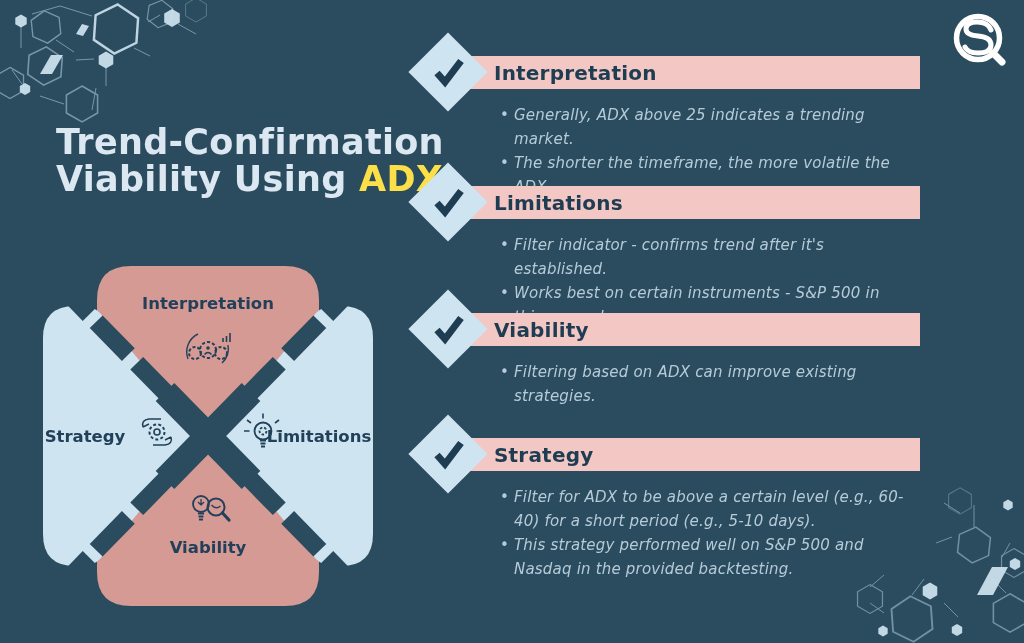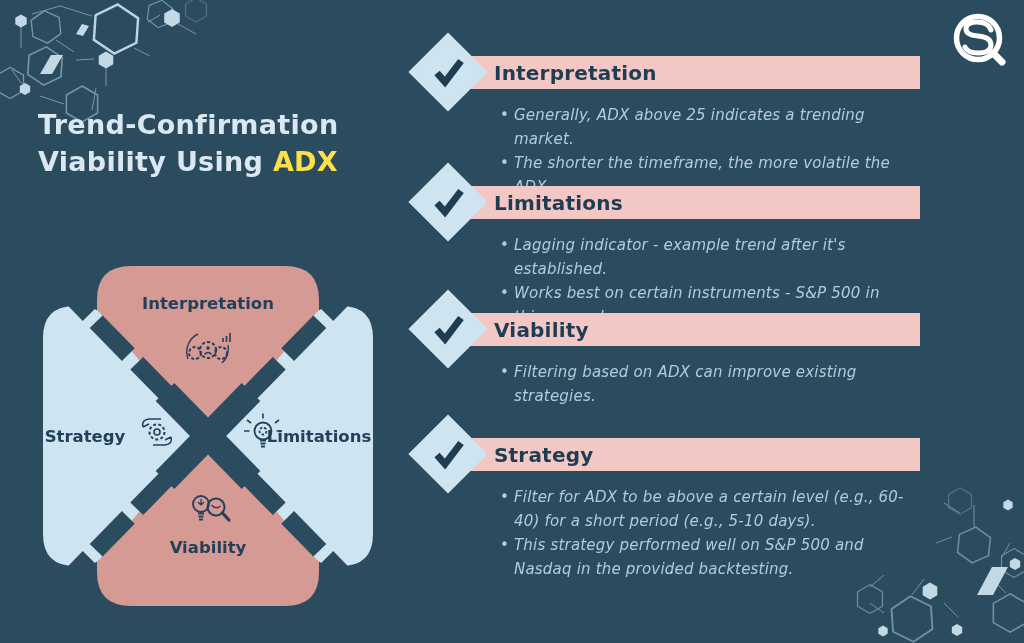--- a/index.html
+++ b/index.html
@@ -7,22 +7,22 @@
     position:relative;width:1024px;height:643px;overflow:hidden;
     background:#2b4c5f;font-family:"DejaVu Sans","Liberation Sans",sans-serif;
   }
   
   .hex-tl{position:absolute;left:0;top:0;}
   .hex-br{position:absolute;right:0;bottom:0;}
   
   .logo{position:absolute;left:946px;top:8px;width:66px;height:66px;}
   
   .title{
-    position:absolute;left:38px;top:106px;margin:0;
-    font-size:27px;line-height:37px;font-weight:700;letter-spacing:.3px;
+    position:absolute;left:38px;top:106px;margin:18px;
+    font-size:35px;line-height:37px;font-weight:700;letter-spacing:.3px;
     color:#dbe8f2;
   }
   .title .accent{color:#fde047;}
   
   .diagram{position:absolute;left:35px;top:256px;width:350px;height:360px;}
   .diagram text{font-family:"DejaVu Sans","Liberation Sans",sans-serif;font-weight:700;fill:#22405a;}
   
   .info-section{position:absolute;left:420px;width:510px;}
   .bar{
     position:relative;margin-left:28px;width:472px;height:33px;
@@ -181,21 +181,21 @@
   <section class="info-section" style="top:186px">
     <div class="bar">
       <h2>Limitations</h2>
     </div>
     <div class="diamond">
       <svg width="56" height="56" viewBox="0 0 56 56">
           <path d="M17,29 L25,38 L41,17" fill="none" stroke="#1e3d52" stroke-width="7"></path>
         </svg>
     </div>
     <ul class="bullets">
-      <li>Lagging indicator - example trend after it's established.</li>
+      <li>Filter indicator - confirms trend after it's established.</li>
       <li>Works best on certain instruments - S&amp;P 500 in this example.</li>
     </ul>
   </section>
 
   <section class="info-section" style="top:313px">
     <div class="bar">
       <h2>Viability</h2>
     </div>
     <div class="diamond">
       <svg width="56" height="56" viewBox="0 0 56 56">

